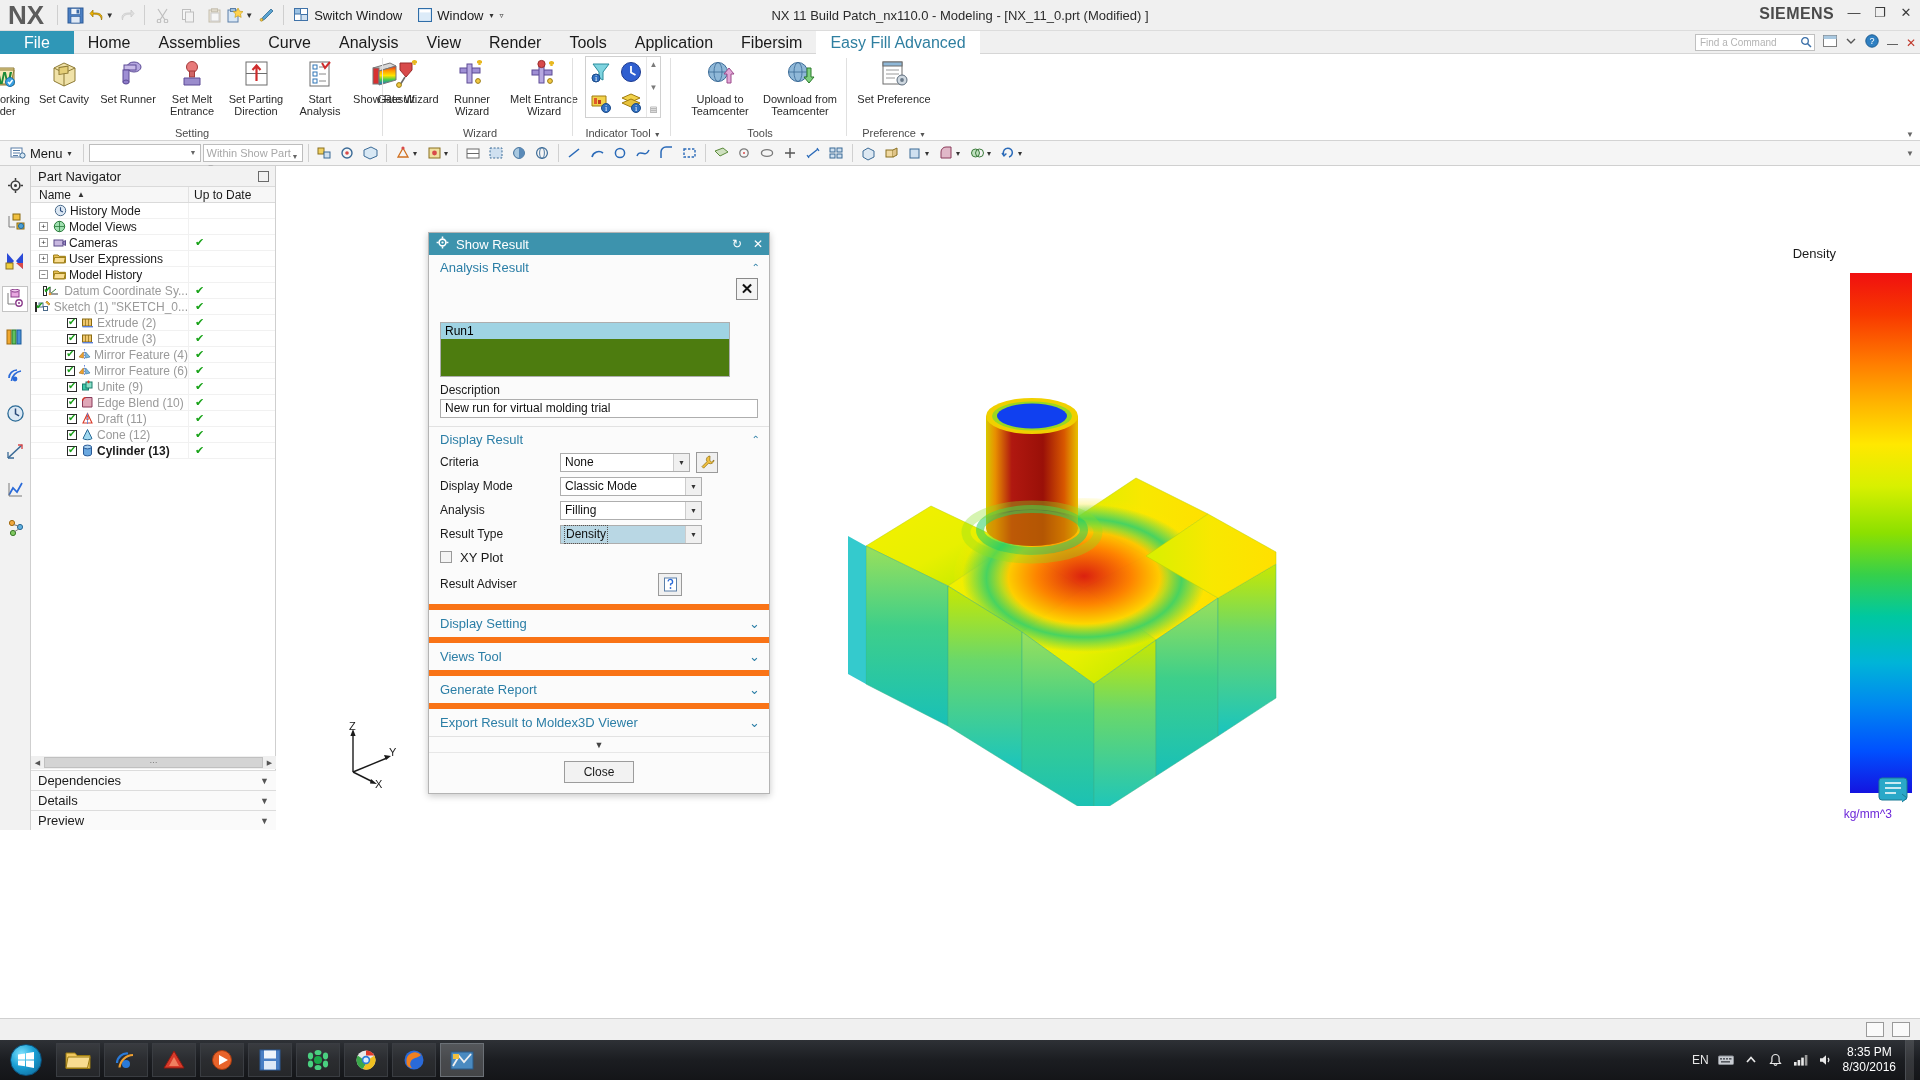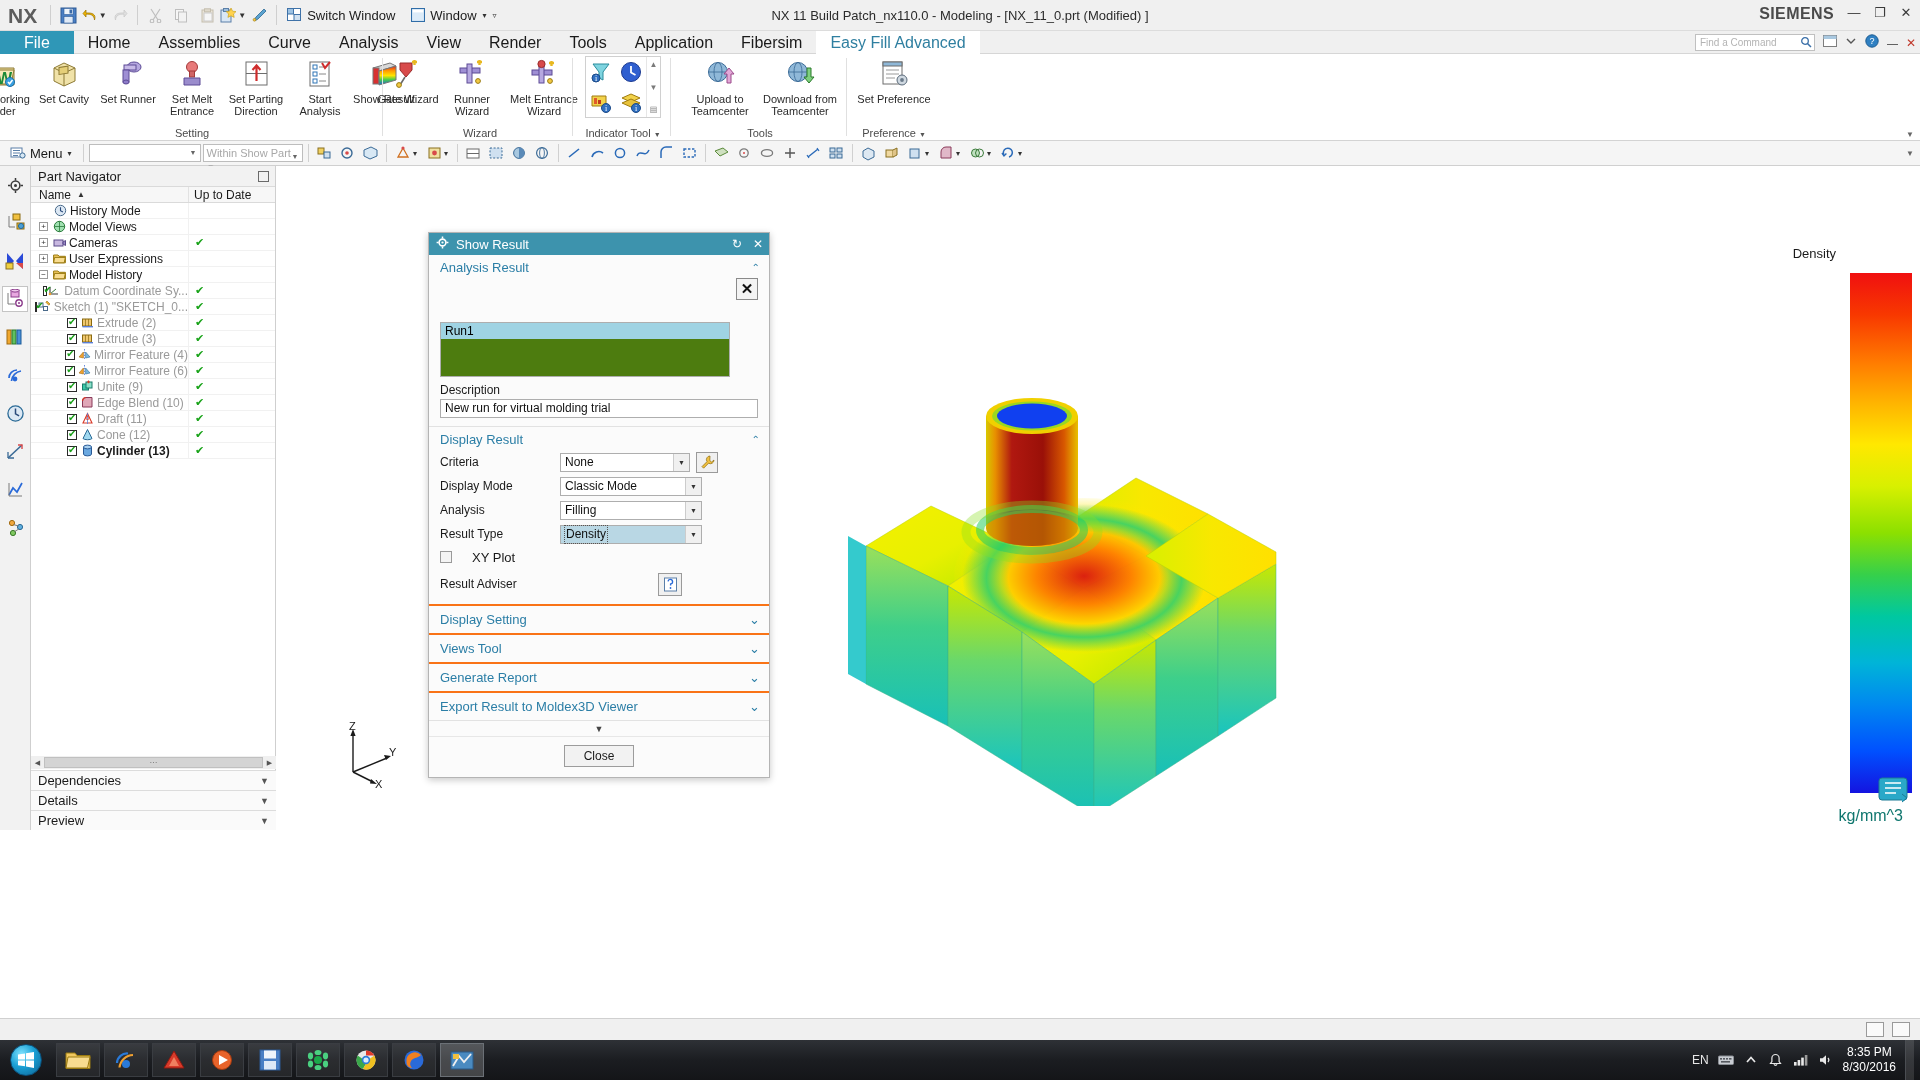--- a/index.html
+++ b/index.html
@@ -13,21 +13,21 @@
   }
   .app { position: relative; width: 1920px; height: 1080px; background: #fff; }
 
   
   .titlebar {
     position: absolute; left: 0; top: 0; width: 1920px; height: 31px;
     background: #f0f0f0; border-bottom: 1px solid #dcdcdc;
     display: flex; align-items: center;
   }
   .nx-logo {
-    font-size: 21px; font-weight: bold; color: #5c5c5c;
+    font-size: 26px; font-weight: bold; color: #5c5c5c;
     letter-spacing: 0px; padding: 0 9px 0 8px; line-height: 1;
   }
   .qa-sep { width: 1px; height: 20px; background: #cfcfcf; margin: 0 4px; }
   .qa-btn {
     width: 26px; height: 25px; display: flex; align-items: center;
     justify-content: center; position: relative;
   }
   .qa-btn svg { display: block; }
   .caret { font-size: 8px; color: #333; margin-left: 1px; }
   .qa-text {
@@ -195,21 +195,21 @@
   .legend .lbody { position: relative; margin-top: 12px; height: 520px; }
   .legend .bar {
     position: absolute; right: 0px; top: 0; width: 62px; height: 520px;
     background: linear-gradient(to bottom,
       #f01010 0%, #f83800 8%, #ff7a00 17%, #ffb400 25%,
       #ffe800 33%, #d8f000 41%, #8ce000 50%, #36d04a 58%,
       #00c8a0 66%, #00b4d8 75%, #0088f0 83%, #0050ff 92%, #1414e0 100%);
   }
   .legend .ticks { position: absolute; right: 66px; top: -7px; width: 120px; }
   .legend .tick { height: 40px; font-size: 12px; color: #1a1a1a; text-align: right; }
-  .legend .unit { position: absolute; right: 9px; top: 534px; font-size: 16px; color: #0f766e; }
+  .legend .unit { position: absolute; right: 20px; top: 534px; font-size: 12px; color: #6d28d9; }
 
   .gfx-corner { position: absolute; right: 10px; bottom: 24px; width: 32px; height: 32px; }
 
   
   .dlg {
     position: absolute; left: 428px; top: 232px; width: 342px;
     background: #fbfbfb; border: 1px solid #b4b4b4;
     box-shadow: 0 2px 7px rgba(0,0,0,0.22);
   }
   .dlg-tb {
@@ -256,26 +256,26 @@
     display: flex; align-items: center; justify-content: center; font-size: 7px; color: #333;
   }
   .dsel.w130 { width: 130px; }
   .dsel.w142 { width: 142px; }
   .dsel.sel-hl { background: #b9d7e4; }
   .dsel.sel-hl .selbox { outline: 1px dotted #555; display: inline-block; padding: 0 1px; }
   .mini-btn {
     width: 22px; height: 21px; border: 1px solid #9a9a9a; background: #f0f0f0;
     display: flex; align-items: center; justify-content: center;
   }
-  .chk-row { display: flex; align-items: center; gap: 20px; height: 22px; }
+  .chk-row { display: flex; align-items: center; gap: 8px; height: 22px; }
   .chk { width: 12px; height: 12px; border: 1px solid #9a9a9a; background: #f4f4f4; }
   .collapsed {
     display: flex; align-items: center; justify-content: space-between;
     padding: 6px 9px 6px 11px; font-size: 13px; color: #2b7ea6;
-    border-top: 2px solid #f97316;
+    border-top: 6px solid #f97316;
   }
   .more-row { text-align: center; padding: 3px 0 2px 0; font-size: 9px; color: #444;
               border-top: 1px solid #e2e2e2; }
   .dlg-foot { padding: 8px 0 10px 0; display: flex; justify-content: center;
               border-top: 1px solid #e7e7e7; background: #fbfbfb; }
   .close-btn {
     width: 70px; height: 22px; border: 1px solid #9c9c9c; background: #f2f2f2;
     font-size: 12px; display: flex; align-items: center; justify-content: center;
   }
 

